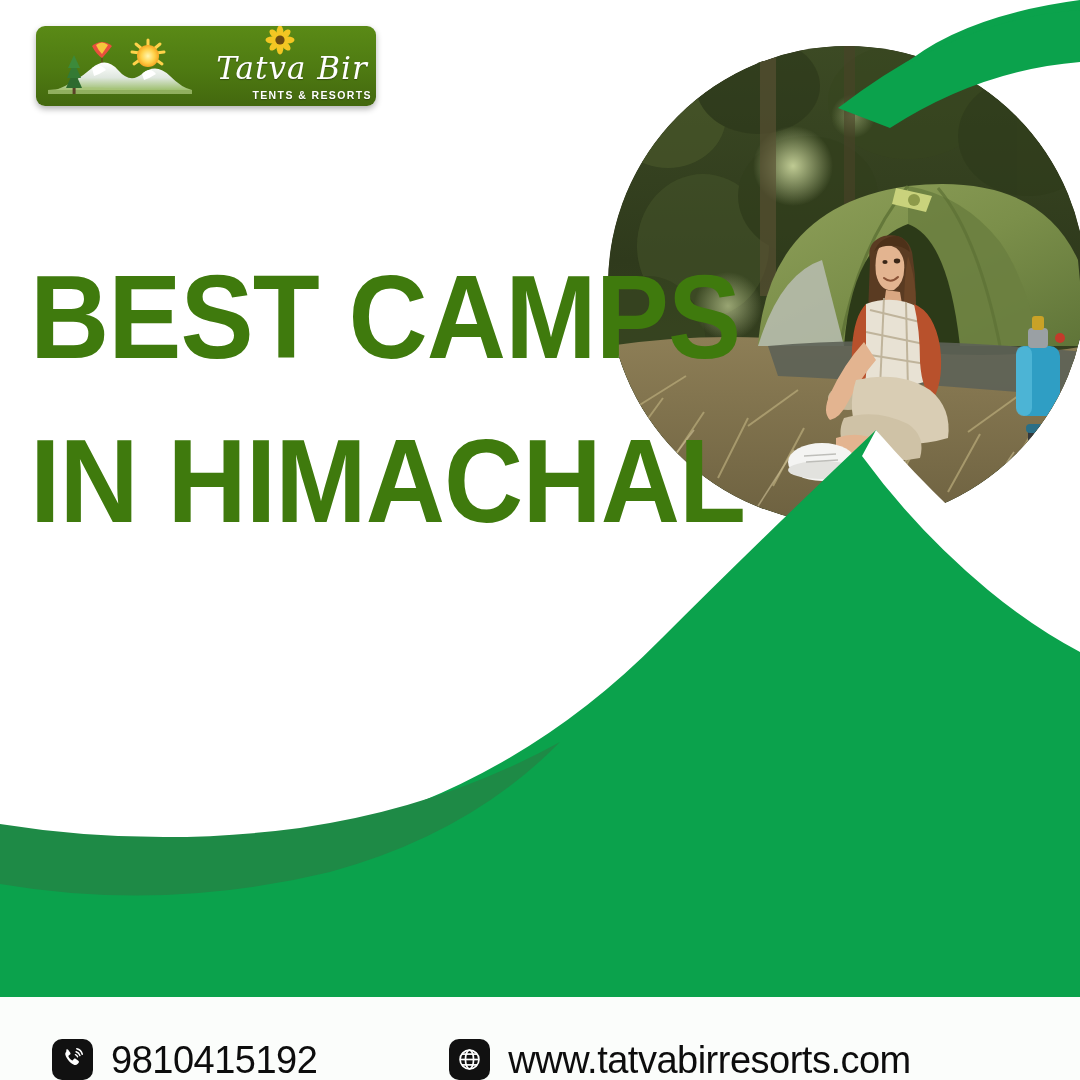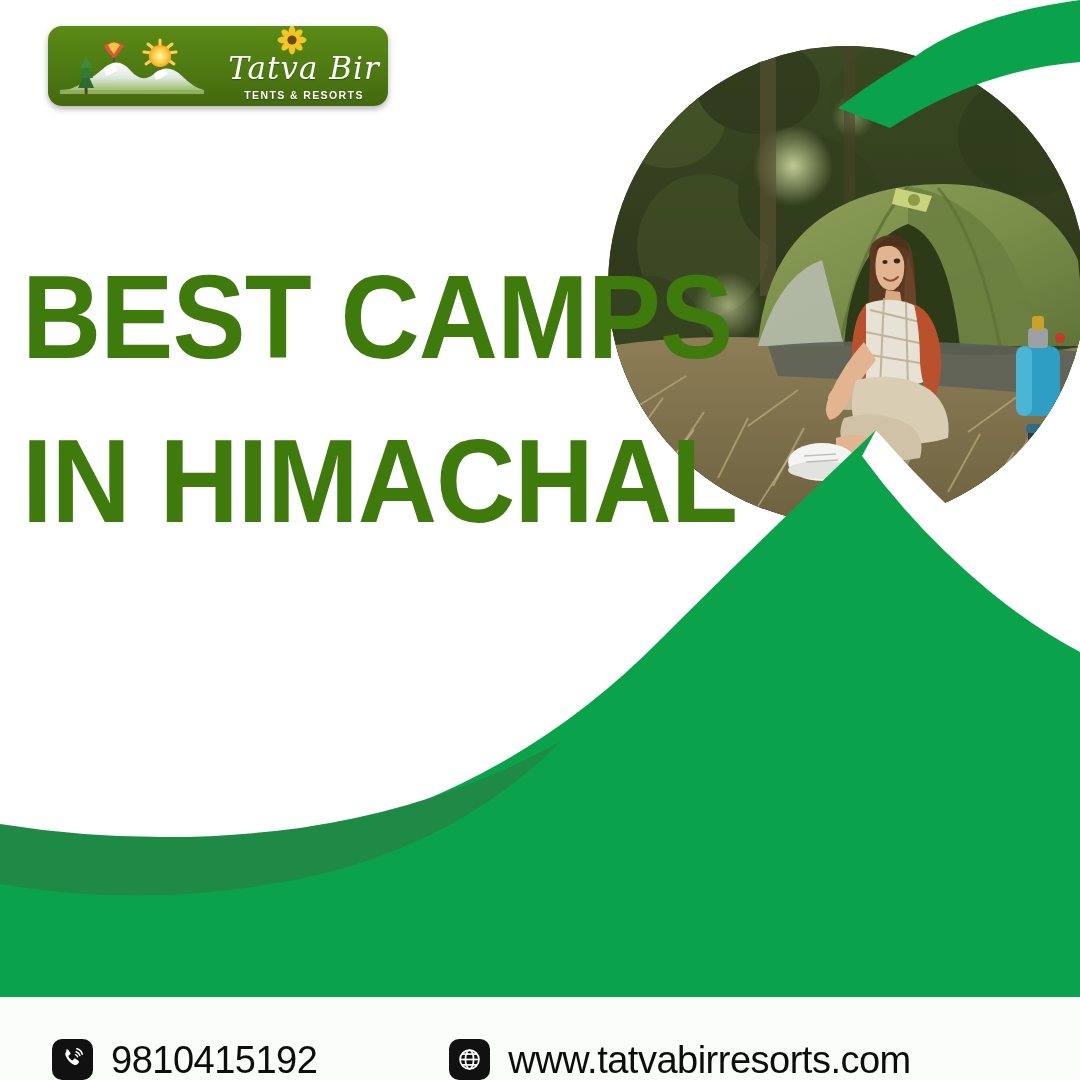--- a/index.html
+++ b/index.html
@@ -33,23 +33,23 @@
     background:#2d3318;
   }
   .photo-circle.big{
     left:608px;top:46px;
     width:478px;height:478px;
   }
 
   
   .logo{
     position:absolute;
-    left:48px;top:26px;
+    left:36px;top:26px;
     width:340px;height:80px;
-    border-radius:14px;
+    border-radius:9px;
     background:linear-gradient(180deg,#5a8a16 0%,#4e7a12 55%,#43680e 100%);
     box-shadow:0 3px 6px rgba(0,0,0,.30);
     overflow:hidden;
   }
   .logo-art{position:absolute;left:0;top:0;width:340px;height:80px;}
   .logo-text{
     position:absolute;
     left:176px;top:4px;
     width:160px;height:72px;
     text-align:center;
@@ -68,26 +68,27 @@
   }
   .logo-sub{
     display:block;
     font-family:"Liberation Sans",sans-serif;
     font-size:10.5px;
     font-weight:bold;
     letter-spacing:1.4px;
     color:#ffffff;
     margin-top:1px;
     text-shadow:0 1px 1px rgba(0,0,0,.35);
+    text-align:right;
   }
 
   
   .headline{
     position:absolute;
-    left:22px;top:258px;
+    left:30px;top:258px;
     width:560px;
   }
   .headline .line{
     display:block;
     font-family:"Liberation Sans Narrow","Liberation Sans",sans-serif;
     font-weight:bold;
     font-size:118px;
     line-height:118px;
     letter-spacing:-1px;
     color:#3F7A0D;

